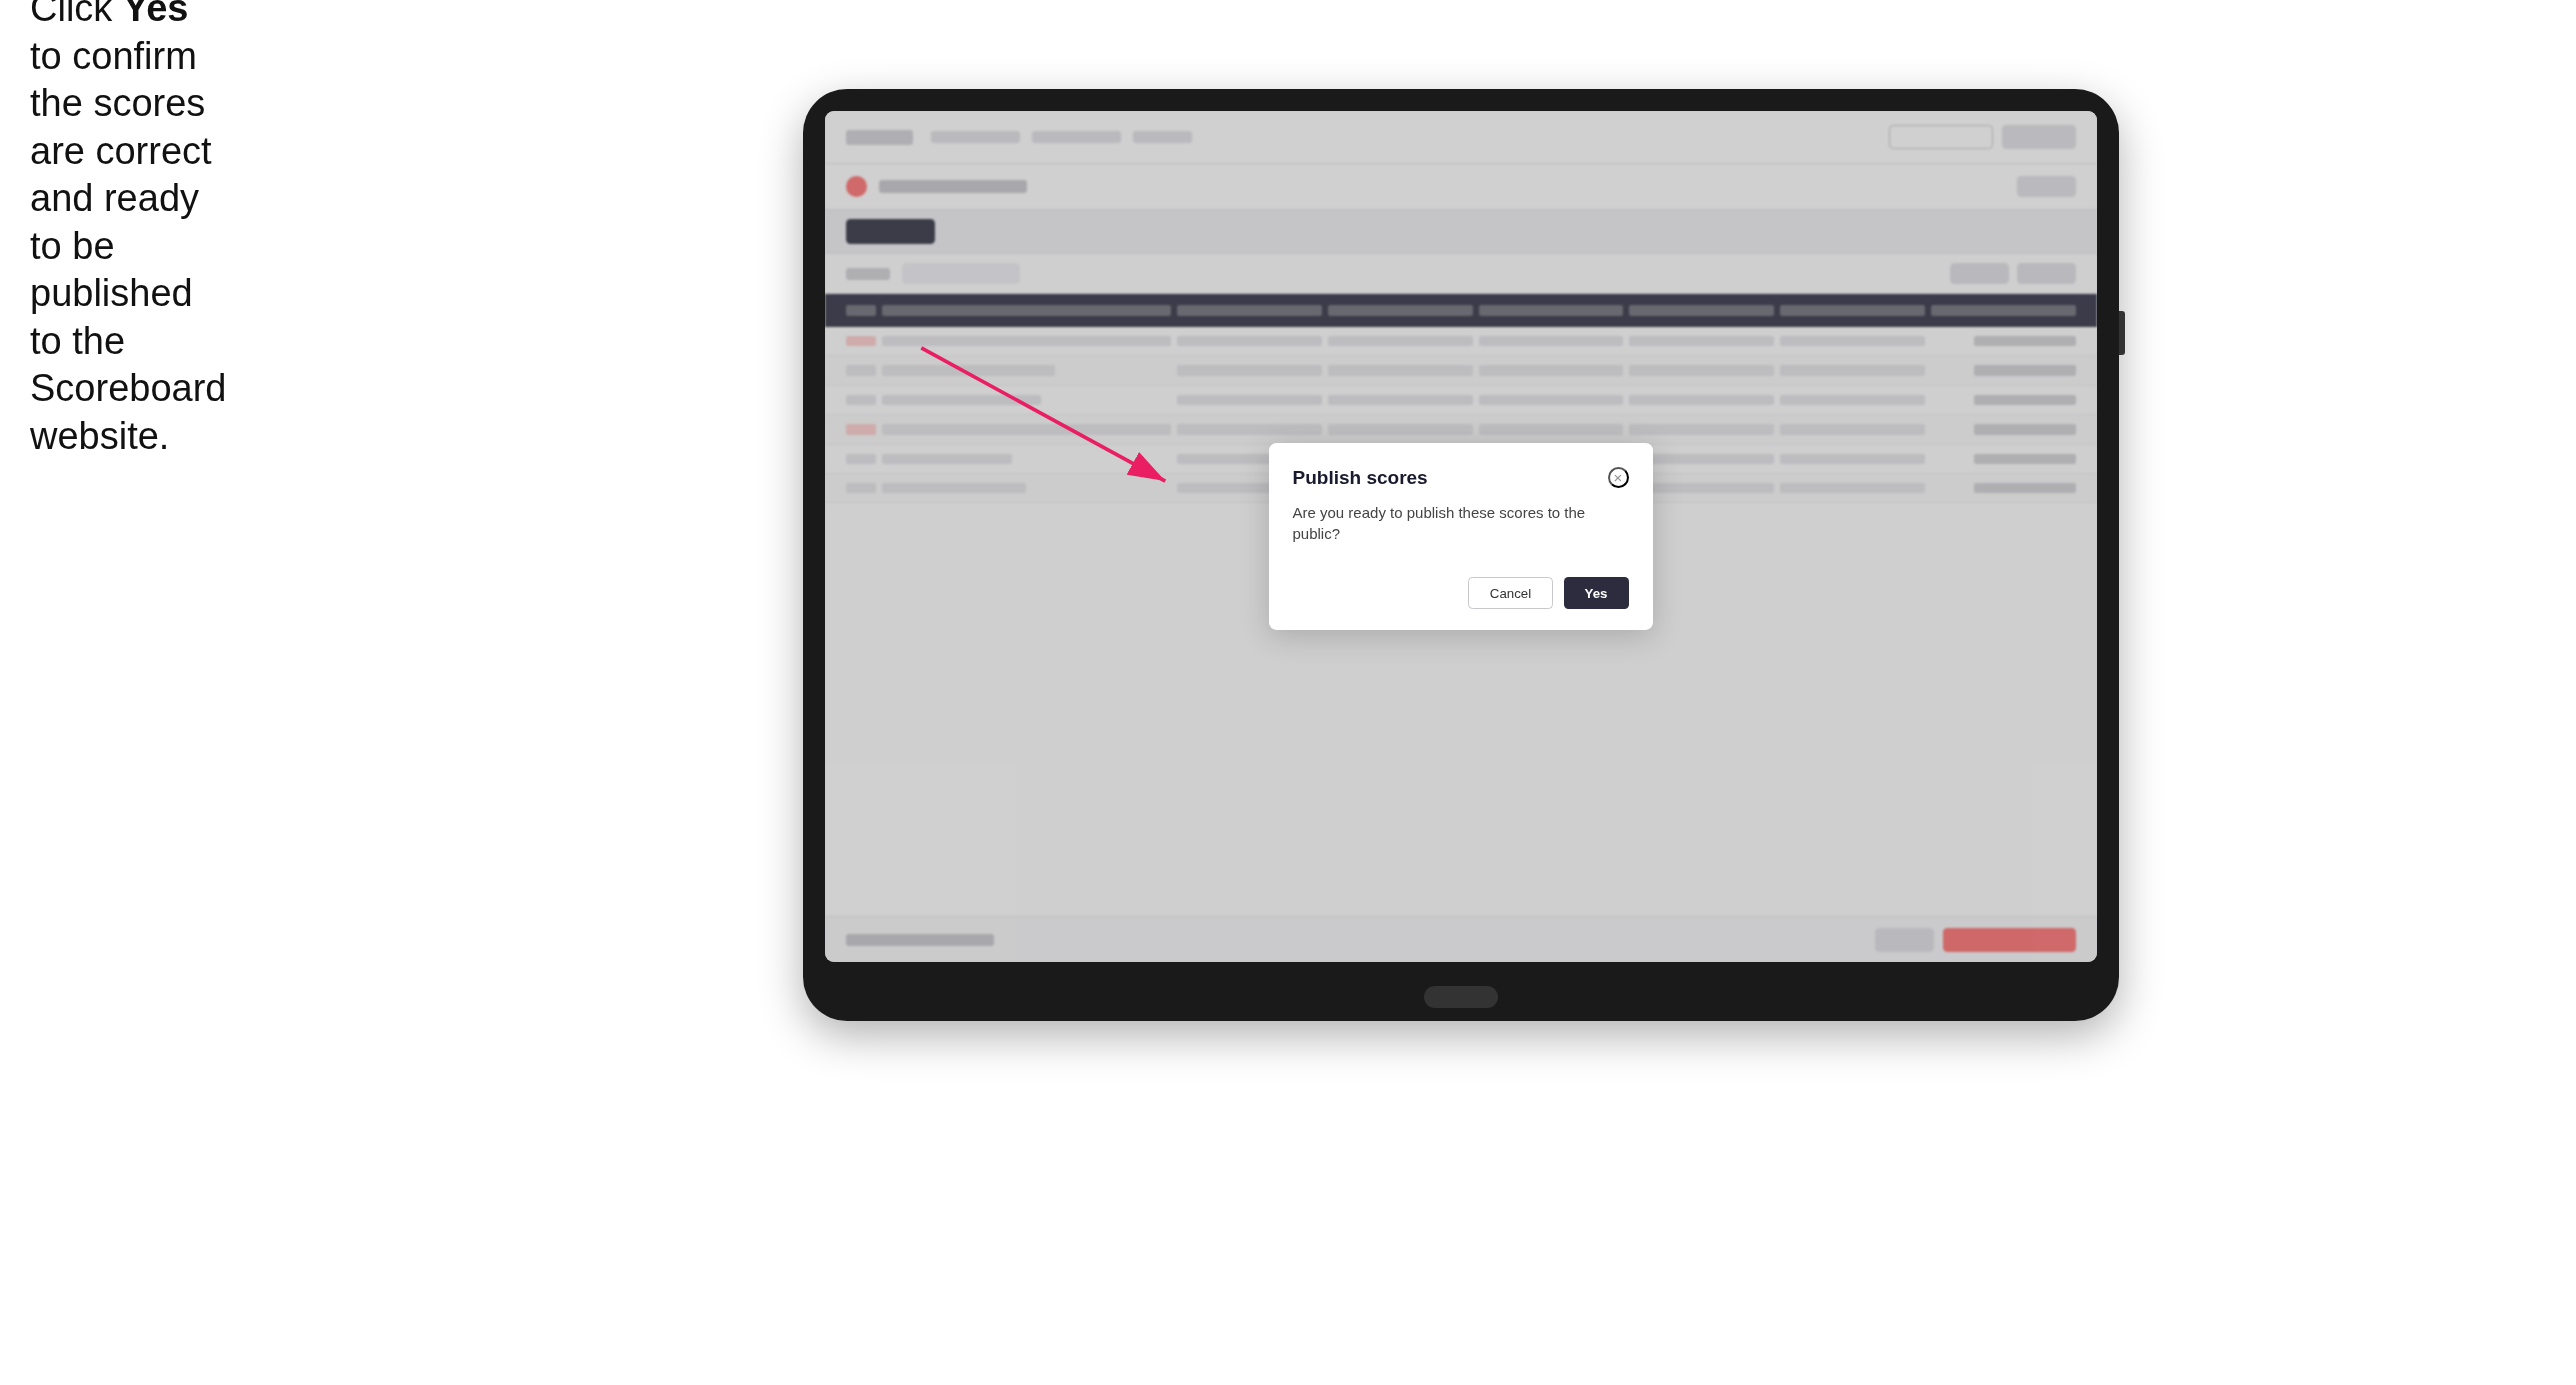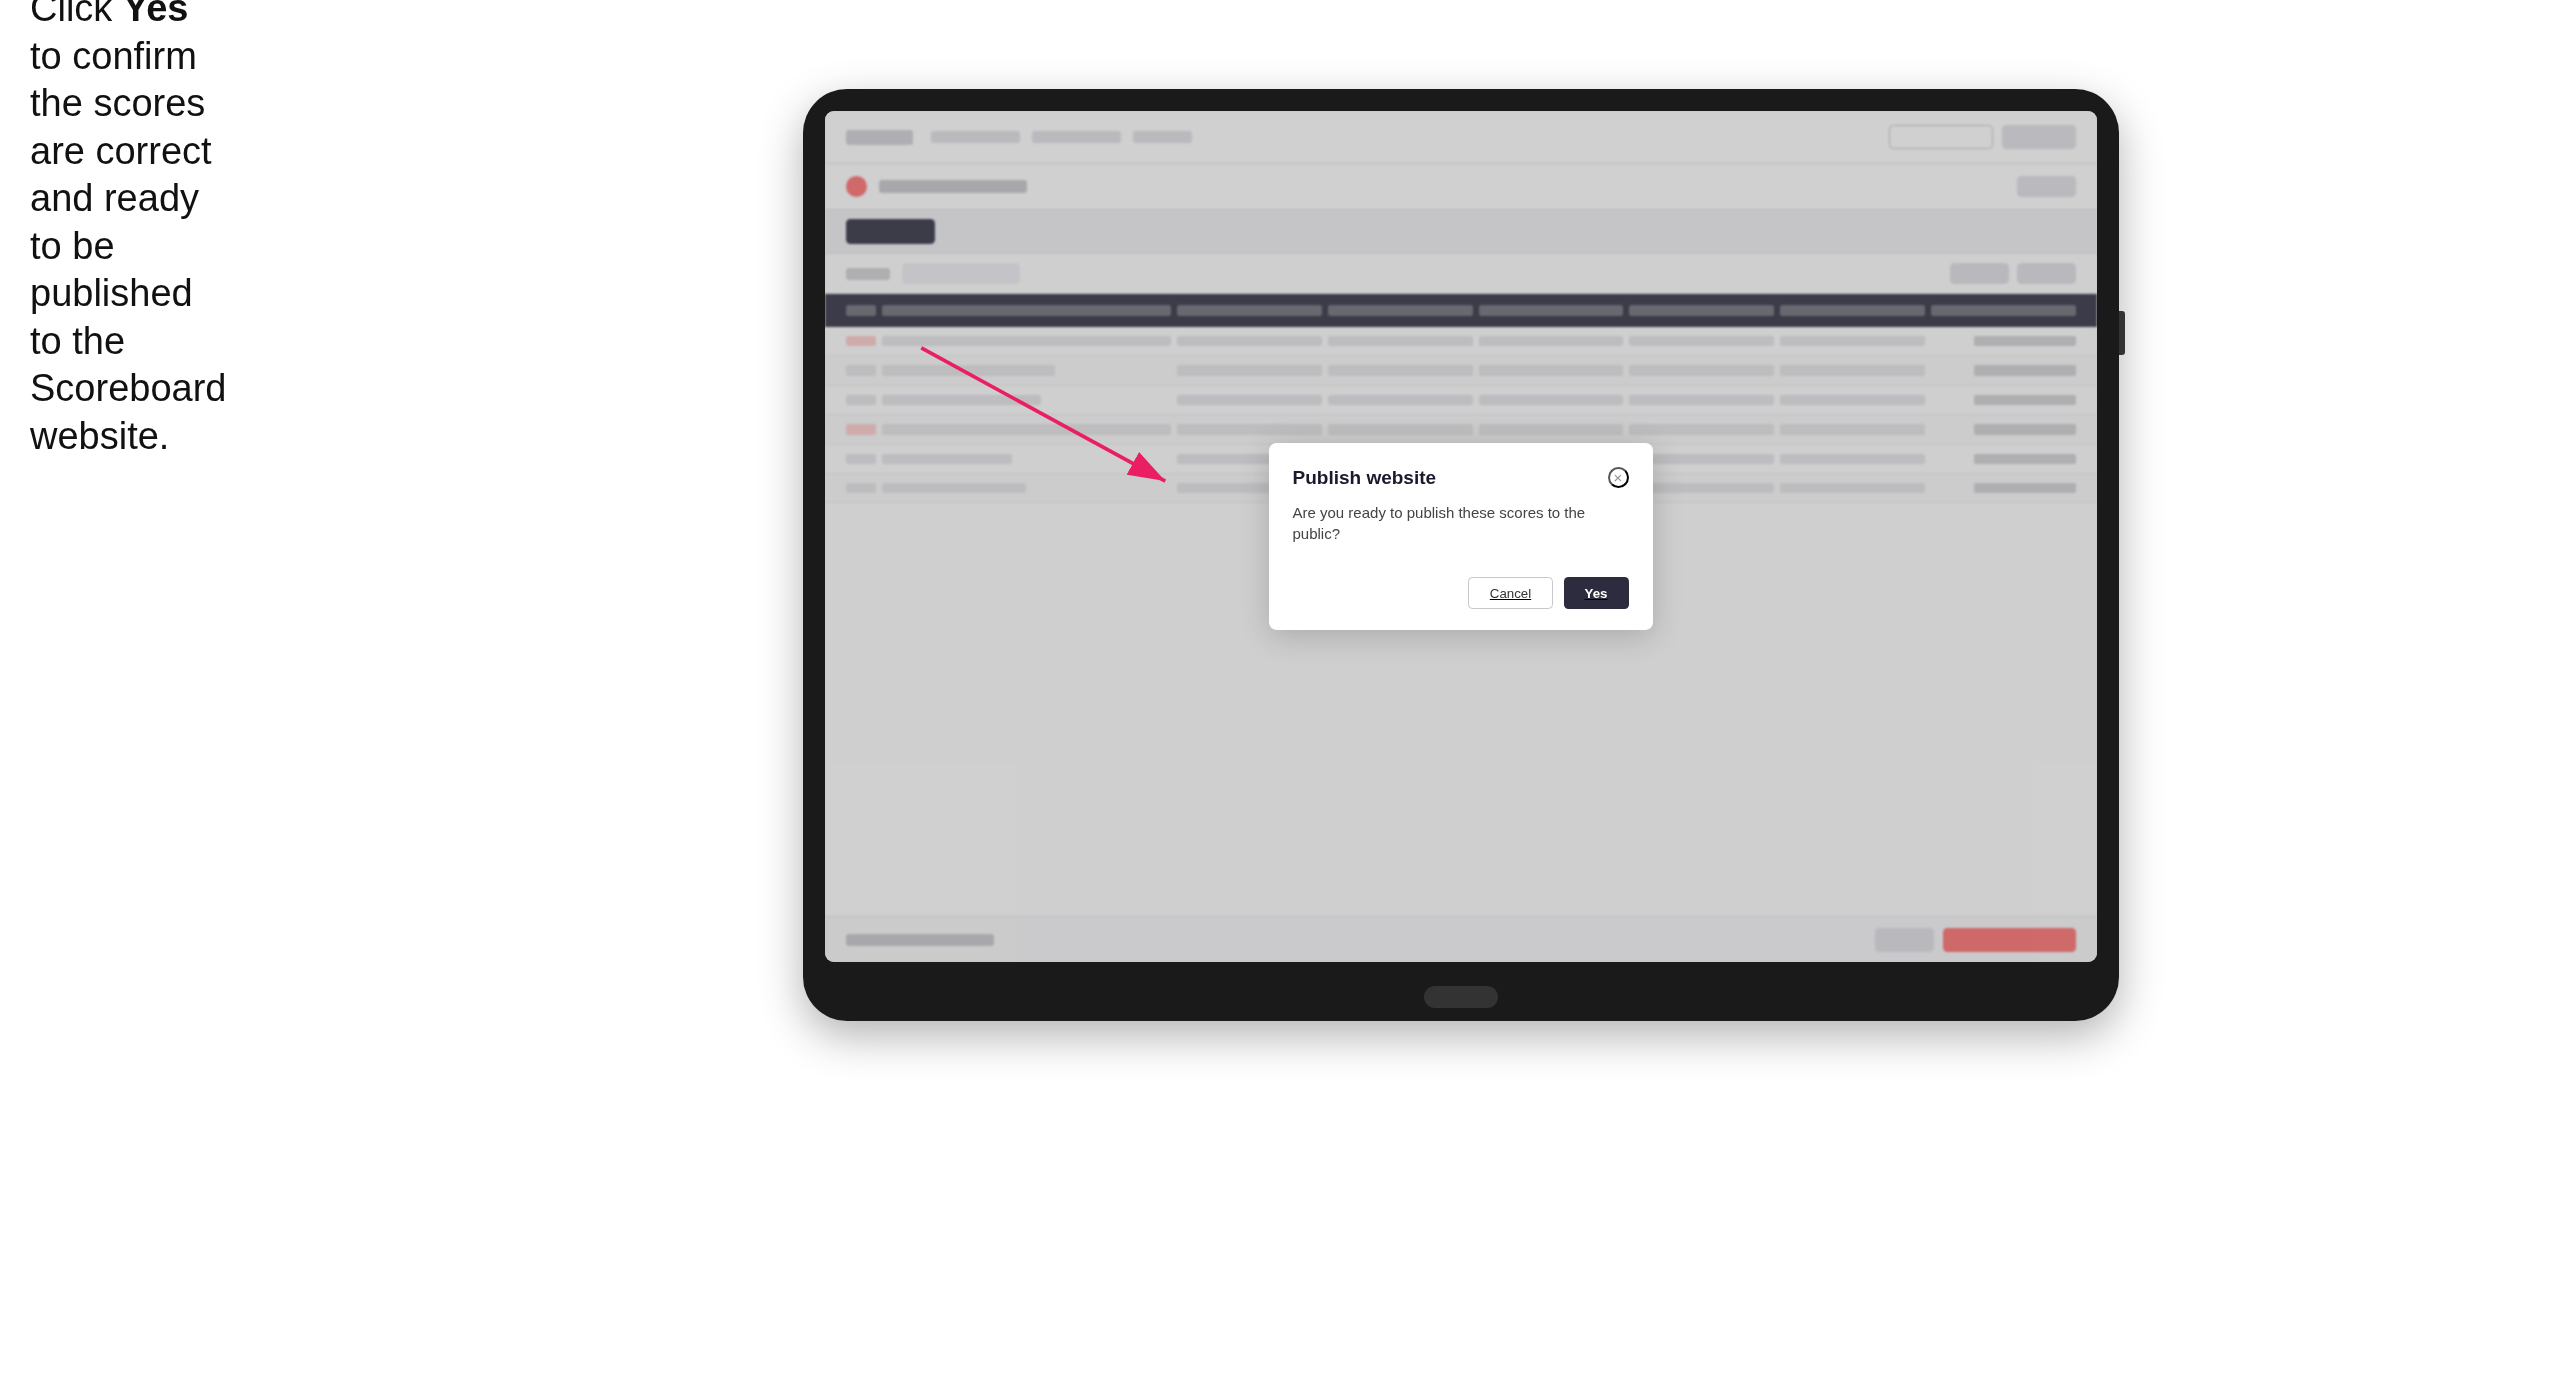--- a/index.html
+++ b/index.html
@@ -362,21 +362,20 @@
       font-size: 15px;
       color: #444;
       margin-bottom: 33px;
       line-height: 1.4;
     }
 
     .modal-footer {
       display: flex;
       justify-content: flex-end;
       gap: 10.4px;
-      text-decoration: underline;
     }
 
     .btn-cancel {
       padding: 7.4px 21px;
       border: 0.7px solid #c7c7cc;
       background: #ffffff;
       border-radius: 4.4px;
       font-size: 13.3px;
       color: #333;
       cursor: pointer;
@@ -573,21 +572,21 @@
             <div class="app-bottom">
               <div class="bottom-text"></div>
               <div class="bottom-btn-ghost"></div>
               <div class="bottom-btn-red"></div>
             </div>
           </div>
 
           <div class="modal-overlay">
             <div class="modal-dialog">
               <div class="modal-header">
-                <span class="modal-title">Publish website</span>
+                <span class="modal-title">Publish scores</span>
                 <button class="modal-close">×</button>
               </div>
               <div class="modal-body">Are you ready to publish these scores to the public?</div>
               <div class="modal-footer">
                 <button class="btn-cancel">Cancel</button>
                 <button class="btn-yes">Yes</button>
               </div>
             </div>
           </div>
         </div>

